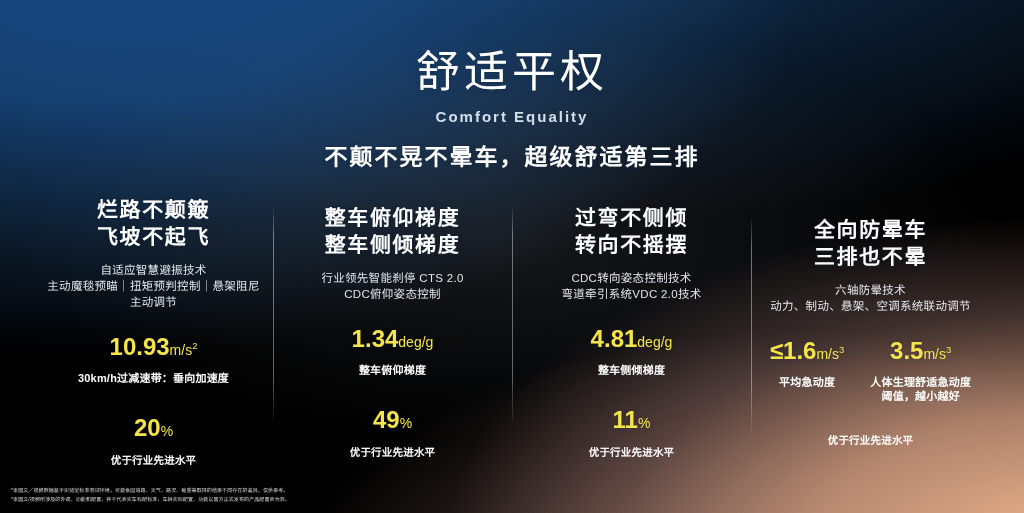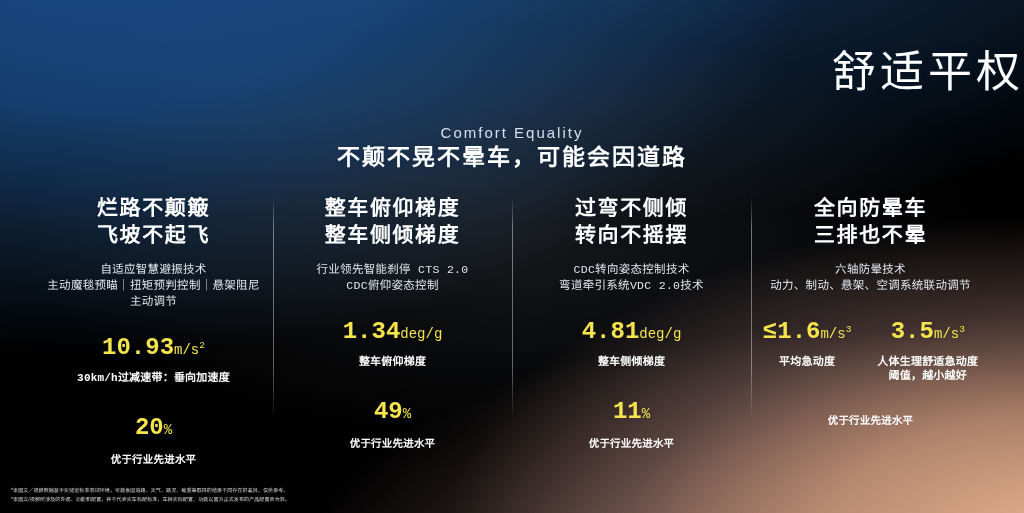--- a/index.html
+++ b/index.html
@@ -62,27 +62,26 @@
     top: 46px;
     text-align: center;
   }
   .main-title {
     font-size: 44px;
     line-height: 52px;
     font-weight: 400;
     letter-spacing: 4px;
     color: #ffffff;
     text-shadow: 0 1px 6px rgba(10,35,70,0.35);
-    text-align: right;
   }
   .sub-en {
-    margin-top: 26px;
+    margin-top: 10px;
     font-size: 15px;
     letter-spacing: 2.0px;
-    font-weight: 400;
+    font-weight: 700;
     color: #dfe8f3;
     opacity: 0.95;
   }
   .tagline {
     position: absolute;
     left: 0;
     right: 0;
     top: 138px;
     text-align: center;
     font-size: 23px;
@@ -92,22 +91,21 @@
     text-shadow: 0 1px 5px rgba(10,35,70,0.4);
   }
 
   
   .cols {
     position: absolute;
     left: 34px;
     right: 34px;
     top: 196px;
     display: flex;
-    align-items: flex-start;
-    font-family: Liberation Mono, monospace;
+    align-items: center;
   }
   .col {
     position: relative;
     flex: 1 1 0;
     text-align: center;
     padding: 0 10px;
   }
   .col + .col::before {
     content: "";
     position: absolute;
@@ -218,21 +216,21 @@
   <div class="bg-base"></div>
   <div class="bg-warm"></div>
   <div class="bg-cool"></div>
   <div class="bg-haze"></div>
 
   <div class="head-wrap">
     <div class="main-title">舒适平权</div>
     <div class="sub-en">Comfort Equality</div>
   </div>
 
-  <div class="tagline">不颠不晃不晕车，可能会因道路</div>
+  <div class="tagline">不颠不晃不晕车，超级舒适第三排</div>
 
   <div class="cols">
 
     <div class="col">
       <div class="col-title">
         <div>烂路不颠簸</div>
         <div>飞坡不起飞</div>
       </div>
       <div class="col-desc">
         <div>自适应智慧避振技术</div>

